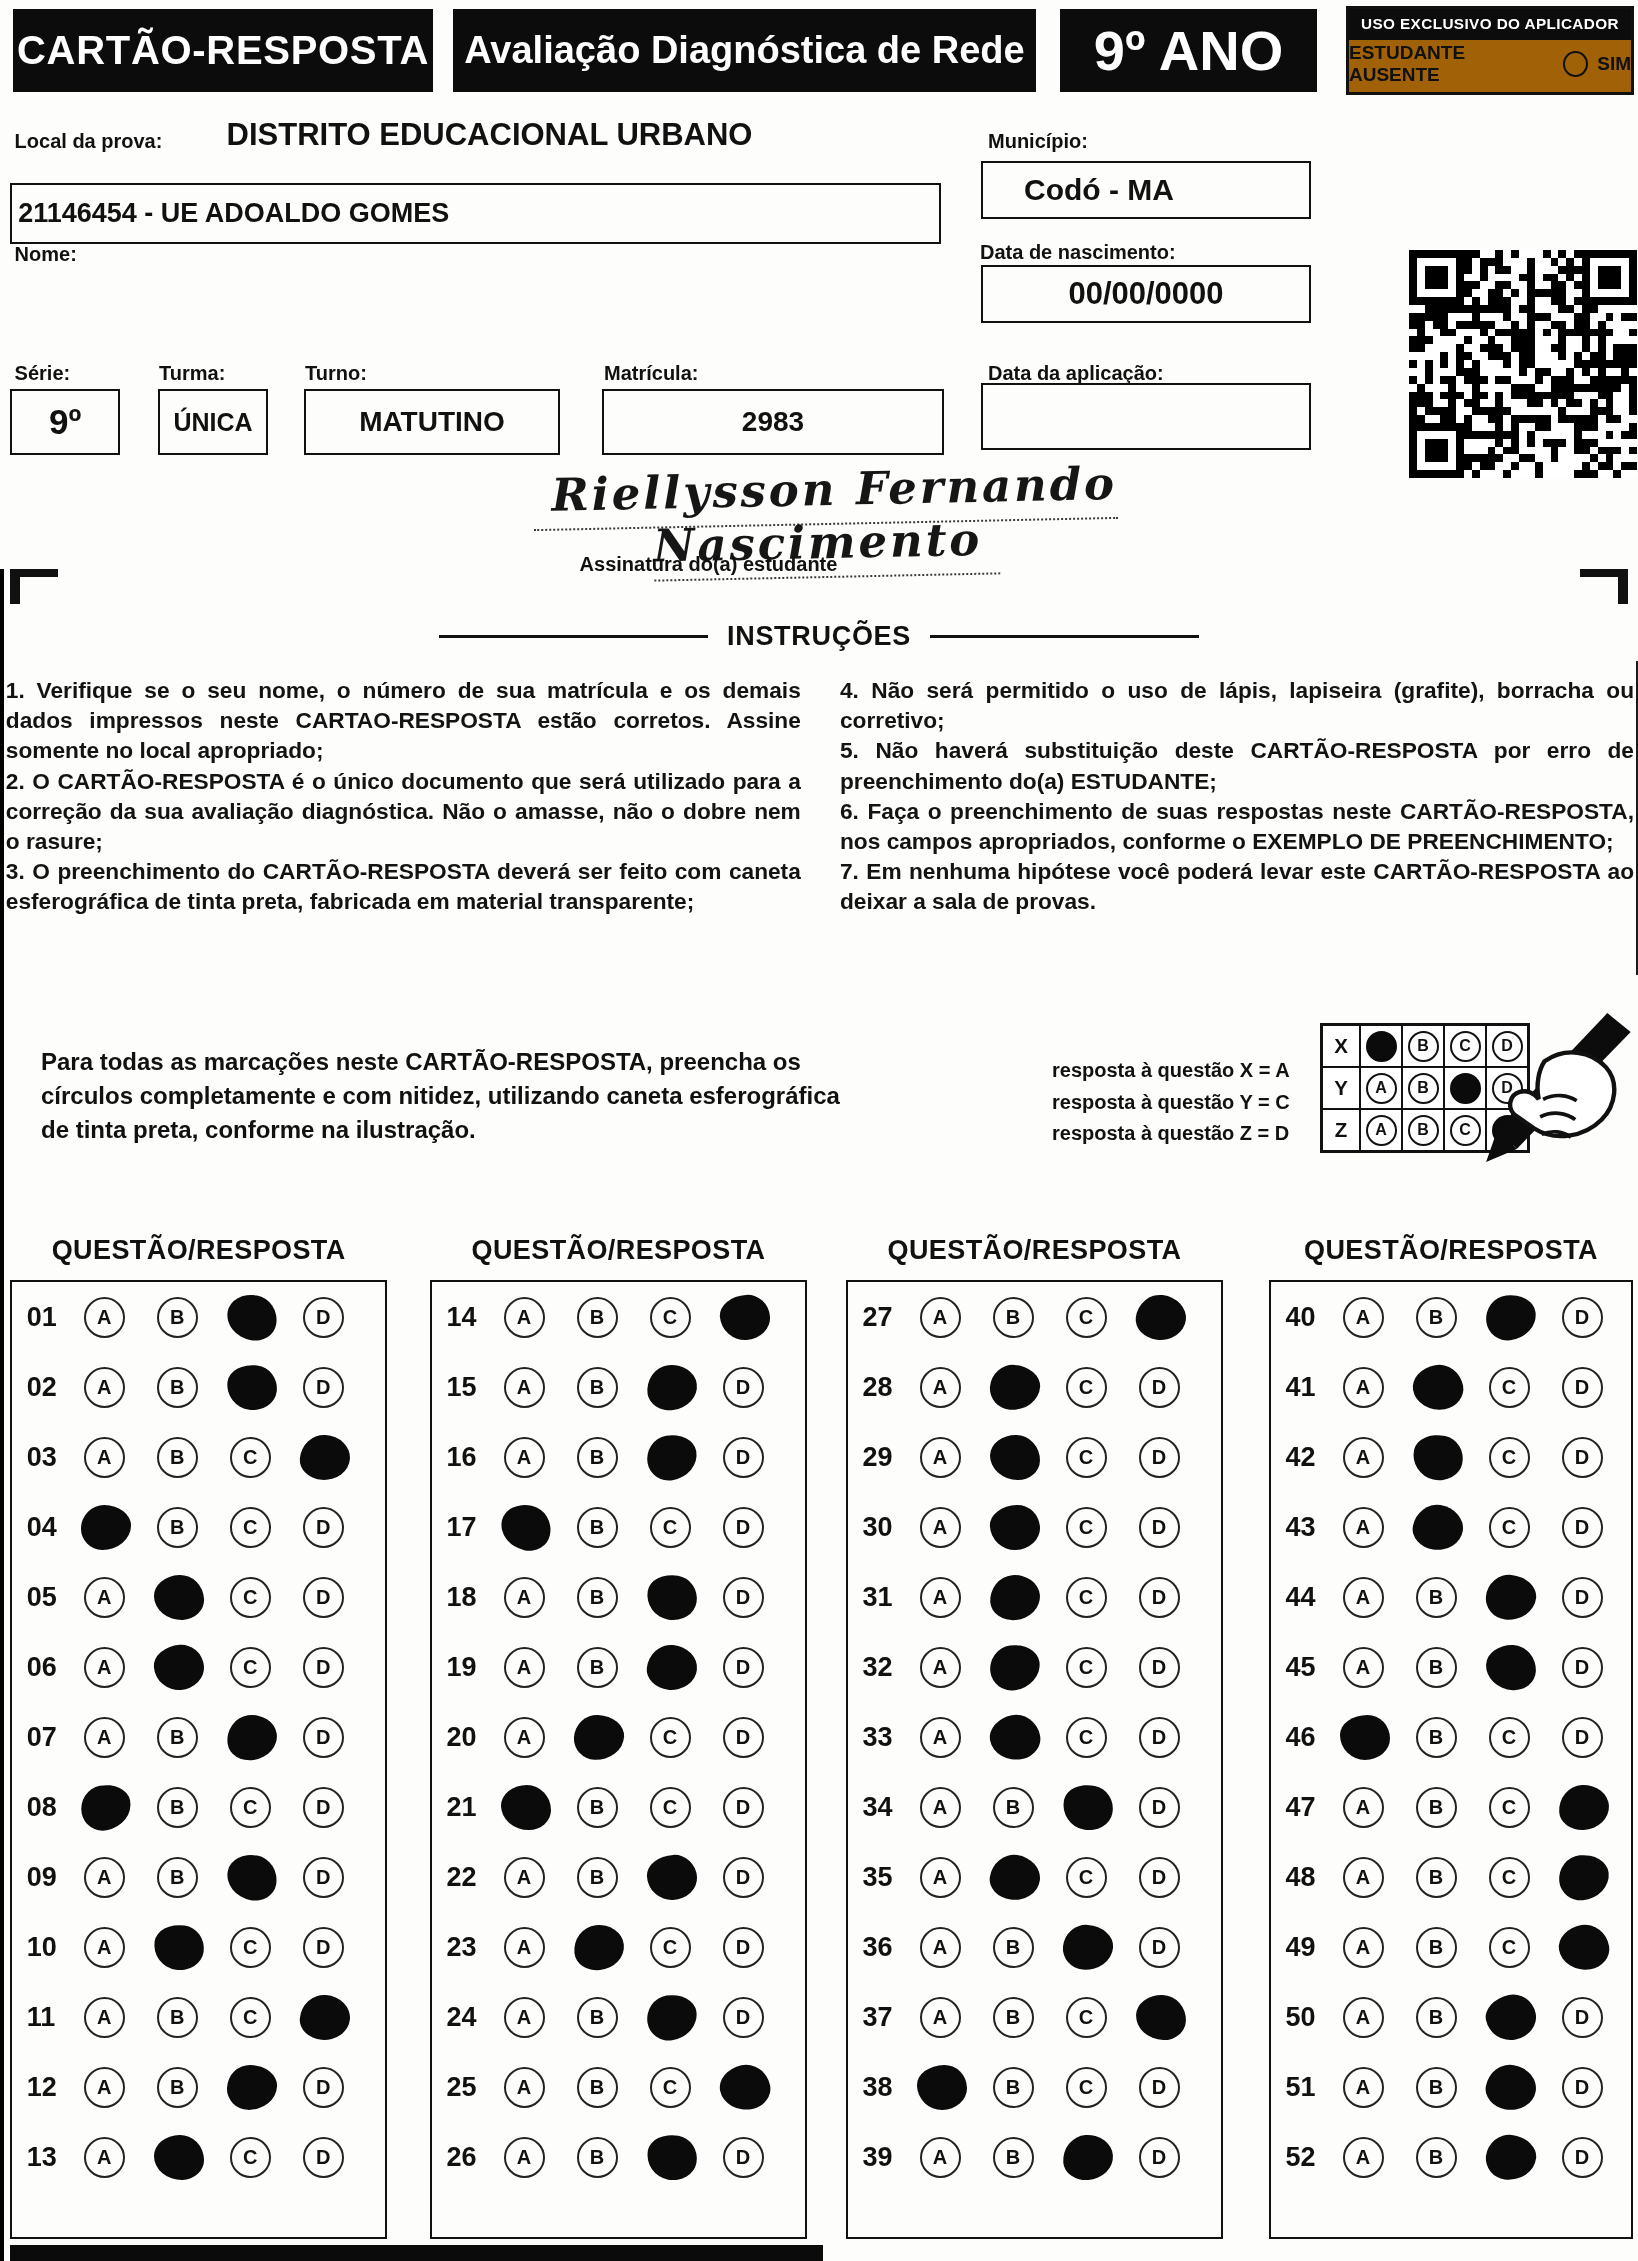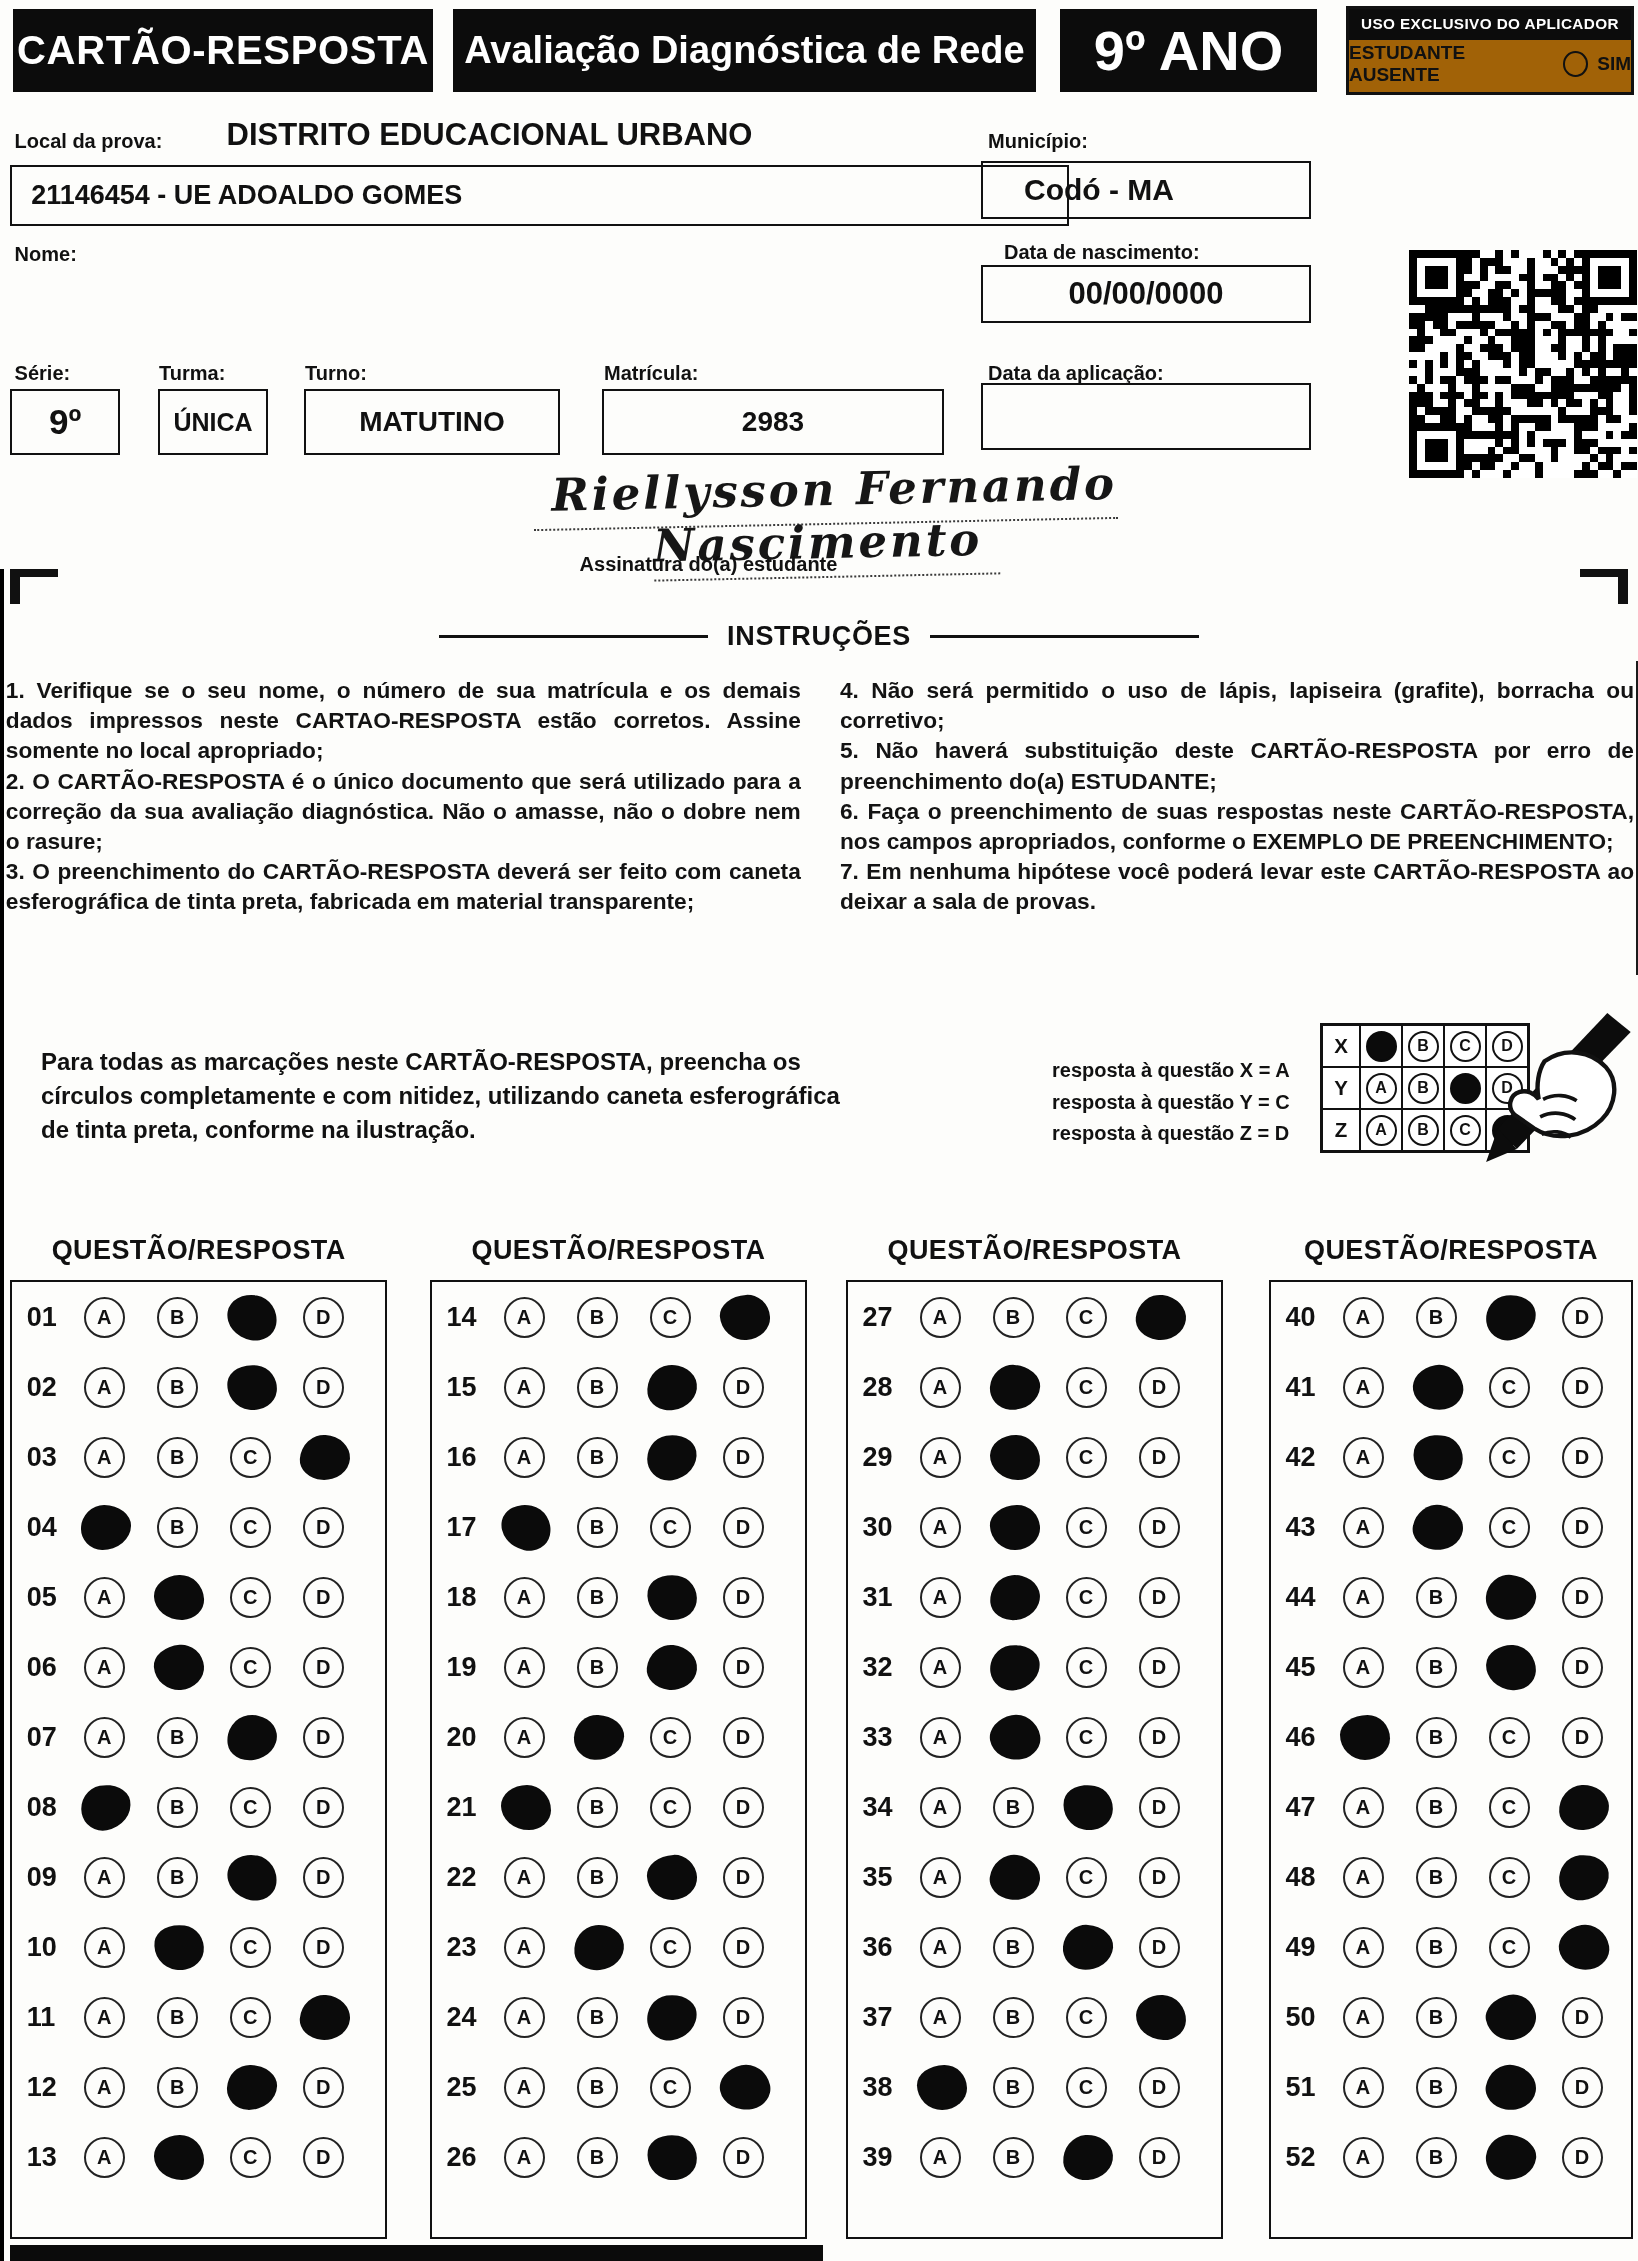--- a/index.html
+++ b/index.html
@@ -15,25 +15,25 @@
   #applicator .strip{height:31px;background:#0c0c0c;color:#fff;display:flex;align-items:center;justify-content:center;font-size:15.3px;font-weight:bold;letter-spacing:0.4px;}
   #applicator .arow{height:48px;display:flex;align-items:center;justify-content:center;gap:8.8px;font-weight:bold;font-size:19px;}
   .absent-circle{width:26px;height:26px;border:2.9px solid #111;border-radius:50%;display:inline-block;}
 
   
   .lbl{position:absolute;font-weight:bold;font-size:20px;}
   .fieldbox{position:absolute;border:2.9px solid #111;display:flex;align-items:center;font-weight:bold;background:transparent;}
   #lbl-local{left:14.6px;top:130px;}
   #val-local{position:absolute;left:212px;top:117px;width:555px;text-align:center;font-size:31px;font-weight:bold;}
   #lbl-municipio{left:988px;top:130px;}
-  #box-school{left:10.2px;top:165px;width:1059px;height:61px;padding-left:19px;font-size:27px;}
+  #box-school{left:10.2px;top:183px;width:931px;height:61px;padding-left:6px;font-size:27px;}
   #box-municipio{left:981px;top:161px;width:330px;height:58px;padding-left:41px;font-size:30px;}
   #lbl-nome{left:14.6px;top:243px;}
   #box-nome{left:10.2px;top:272px;width:931px;height:61px;padding-left:19px;font-size:28px;}
-  #lbl-nasc{left:1004px;top:241px;}
+  #lbl-nasc{left:980px;top:241px;}
   #box-nasc{left:981px;top:265px;width:330px;height:58px;justify-content:center;font-size:31px;}
   #lbl-serie{left:14.6px;top:362px;} #lbl-turma{left:159px;top:362px;} #lbl-turno{left:305px;top:362px;} #lbl-matricula{left:604px;top:362px;}
   #box-serie{left:10.2px;top:389px;width:110px;height:66px;justify-content:center;font-size:35px;}
   #box-turma{left:158px;top:389px;width:110px;height:66px;justify-content:center;font-size:25px;}
   #box-turno{left:304px;top:389px;width:256px;height:66px;justify-content:center;font-size:28px;}
   #box-matricula{left:602px;top:389px;width:342px;height:66px;justify-content:center;font-size:28px;}
   #lbl-aplicacao{left:988px;top:362px;}
   #box-aplicacao{left:981px;top:383px;width:330px;height:67px;}
 
   #qr{position:absolute;left:1409px;top:250px;width:228px;height:228px;display:grid;grid-template-columns:repeat(29,1fr);grid-template-rows:repeat(29,1fr);background:#fff;}

